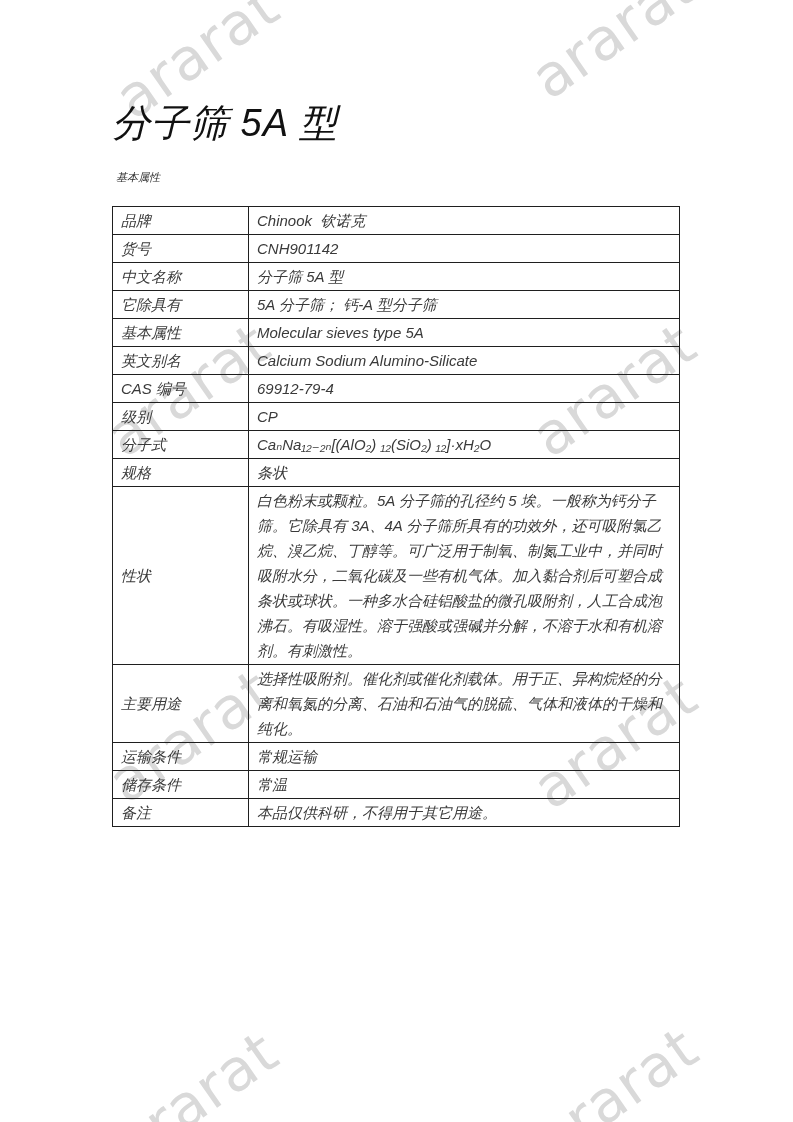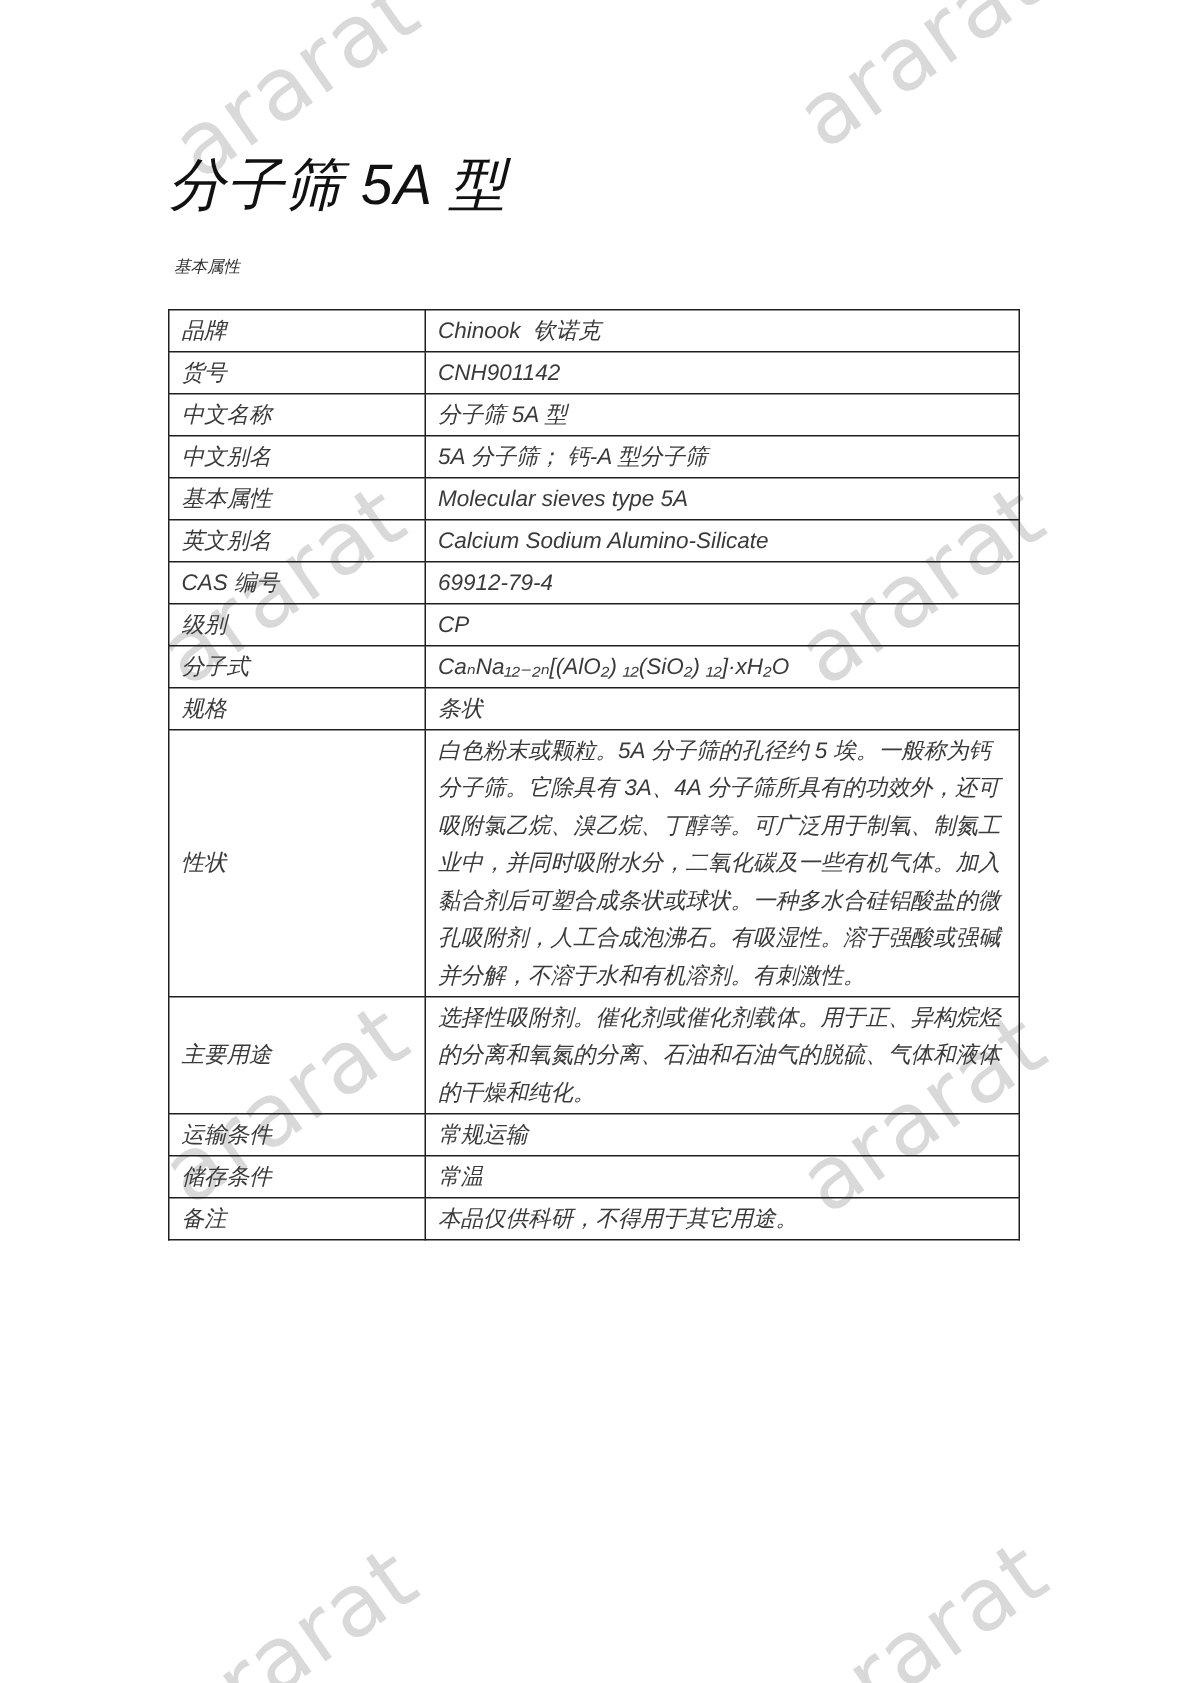--- a/index.html
+++ b/index.html
@@ -60,21 +60,21 @@
   }
   table.props td {
     border: 1px solid #1f1f1f;
     font-size: 15px;
     line-height: 25px;
     color: #3a3a3a;
     padding: 1px 8px;
     vertical-align: middle;
     background: transparent;
   }
-  table.props td.label { width: 171px; }
+  table.props td.label { width: 136px; }
   table.props td.value { white-space: pre-wrap; word-break: break-word; }
   table.props tr { height: 27px; }
 </style>
 </head>
 <body>
 
 <div class="page">
 
   <div class="wm-layer">
     <span class="wm" style="left:197px; top:52px;">ararat</span>
@@ -99,21 +99,21 @@
         </tr>
         <tr>
           <td class="label">货号</td>
           <td class="value">CNH901142</td>
         </tr>
         <tr>
           <td class="label">中文名称</td>
           <td class="value">分子筛 5A 型</td>
         </tr>
         <tr>
-          <td class="label">中文别名</td>
+          <td class="label">它除具有</td>
           <td class="value">5A 分子筛； 钙-A 型分子筛</td>
         </tr>
         <tr>
           <td class="label">基本属性</td>
           <td class="value">Molecular sieves type 5A</td>
         </tr>
         <tr>
           <td class="label">英文别名</td>
           <td class="value">Calcium Sodium Alumino-Silicate</td>
         </tr>

